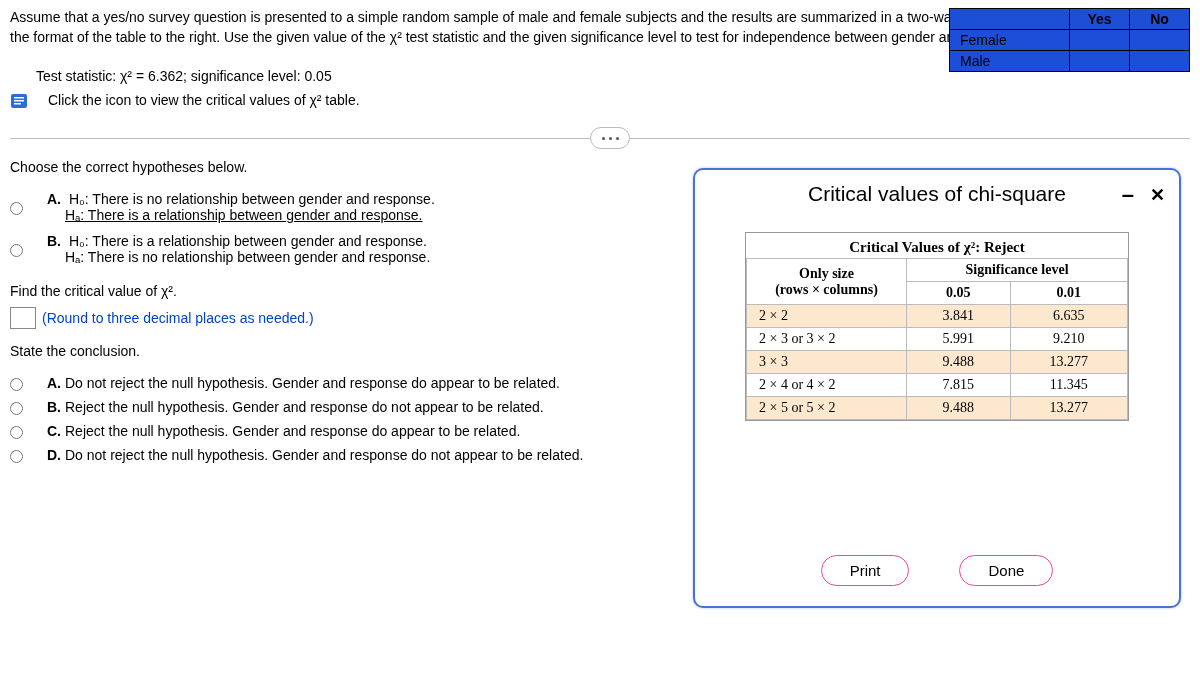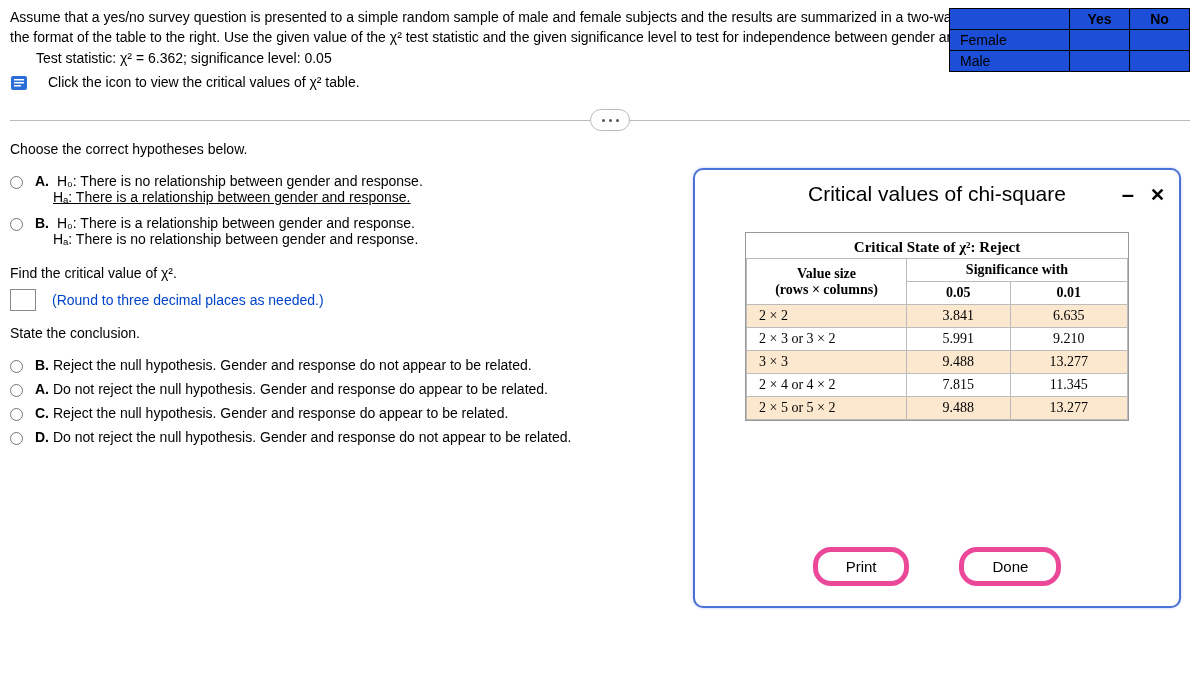--- a/index.html
+++ b/index.html
@@ -13,21 +13,21 @@
       position: relative;
     }
     .top-section {
       padding: 8px 10px 0 10px;
       position: relative;
     }
     .problem-text {
       width: 1020px;
       line-height: 1.4;
     }
-    .test-stat-line { margin-left: 26px; margin-top: 2px; }
+    .test-stat-line { margin-left: 26px; margin-top: 20px; }
     .click-icon-line { display: flex; align-items: center; gap: 20px; margin-top: 4px; }
     .book-icon {
       width: 18px; height: 18px;
       display: inline-flex; align-items: center; justify-content: center;
     }
     .yn-table {
       position: absolute;
       top: 8px; right: 10px;
       border-collapse: collapse;
       font-size: 14px;
@@ -55,25 +55,25 @@
       display: flex; align-items: center; justify-content: center;
       gap: 4px;
     }
     .dots-pill span { width: 3px; height: 3px; background: #555; border-radius: 50%; }
     .body-section {
       padding: 20px 10px 0 10px;
       width: 700px;
     }
     .prompt { margin-bottom: 16px; }
     .radio-group { margin-bottom: 18px; }
-    .radio-row { display: flex; align-items: flex-start; gap: 12px; margin-bottom: 10px; }
+    .radio-row { display: flex; align-items: center; gap: 24px; margin-bottom: 10px; }
     .radio-row input[type="radio"] { margin-top: 3px; flex-shrink: 0; }
     .radio-row .letter { font-weight: bold; margin-right: 4px; }
     .find-cv { margin-bottom: 8px; }
-    .input-row { display: flex; align-items: center; gap: 16px; margin-bottom: 14px; }
+    .input-row { display: flex; align-items: center; gap: 6px; margin-bottom: 14px; }
     .small-input {
       width: 26px; height: 22px;
       border: 1px solid #888;
     }
     .blue-note { color: #0044cc; }
     .conclusion-group .radio-row { margin-bottom: 8px; }
 
     .modal {
       position: absolute;
       top: 168px;
@@ -132,21 +132,21 @@
     .cv-table .size-col { text-align: left; padding-left: 12px; }
     .modal-footer {
       position: absolute;
       bottom: 20px;
       width: 100%;
       display: flex;
       justify-content: center;
       gap: 50px;
     }
     .pill-btn {
-      border: 5px solid #ec4899;
+      border: 1px solid #ec4899;
       background: #fff;
       border-radius: 18px;
       padding: 6px 28px;
       font-size: 15px;
       cursor: pointer;
     }
   </style>
 </head>
 <body>
 
@@ -222,25 +222,25 @@
   <div class="input-row">
     <input type="text" class="small-input" style="">
     <span class="blue-note">(Round to three decimal places as needed.)</span>
   </div>
 
   <div class="prompt">State the conclusion.</div>
 
   <div class="radio-group conclusion-group">
     <div class="radio-row">
       <input type="radio" name="q2" style="">
+      <div><span class="letter">A.</span><span>Do not reject the null hypothesis. Gender and response do appear to be related.</span></div>
+    </div>
+    <div class="radio-row">
+      <input type="radio" name="q2" style="">
       <div><span class="letter">B.</span><span>Reject the null hypothesis. Gender and response do not appear to be related.</span></div>
-    </div>
-    <div class="radio-row">
-      <input type="radio" name="q2" style="">
-      <div><span class="letter">A.</span><span>Do not reject the null hypothesis. Gender and response do appear to be related.</span></div>
     </div>
     <div class="radio-row">
       <input type="radio" name="q2" style="">
       <div><span class="letter">C.</span><span>Reject the null hypothesis. Gender and response do appear to be related.</span></div>
     </div>
     <div class="radio-row">
       <input type="radio" name="q2" style="">
       <div><span class="letter">D.</span><span>Do not reject the null hypothesis. Gender and response do not appear to be related.</span></div>
     </div>
   </div>
@@ -251,30 +251,30 @@
     <div class="modal-title">Critical values of chi-square</div>
     <div class="modal-icons">
       <span style="font-size:22px;line-height:10px;">–</span>
       <span>✕</span>
     </div>
   </div>
 
   <div class="modal-body">
     <div class="cv-table-wrap">
       <div class="cv-caption">
-        <b><span>Critical State of χ²: Reject</span></b>
+        <b><span>Critical Values of χ²: Reject</span></b>
       </div>
       <table class="cv-table">
         <thead>
           <tr>
             <th rowspan="2" style="width:42%;">
-              <span>Value size</span><br>
+              <span>Only size</span><br>
               <span>(rows × columns)</span>
             </th>
-            <th colspan="2">Significance with</th>
+            <th colspan="2">Significance level</th>
           </tr>
           <tr class="subhead">
             <th>0.05</th>
             <th>0.01</th>
           </tr>
         </thead>
         <tbody>
           <tr>
             <td class="size-col">2 × 2</td>
             <td>3.841</td>

